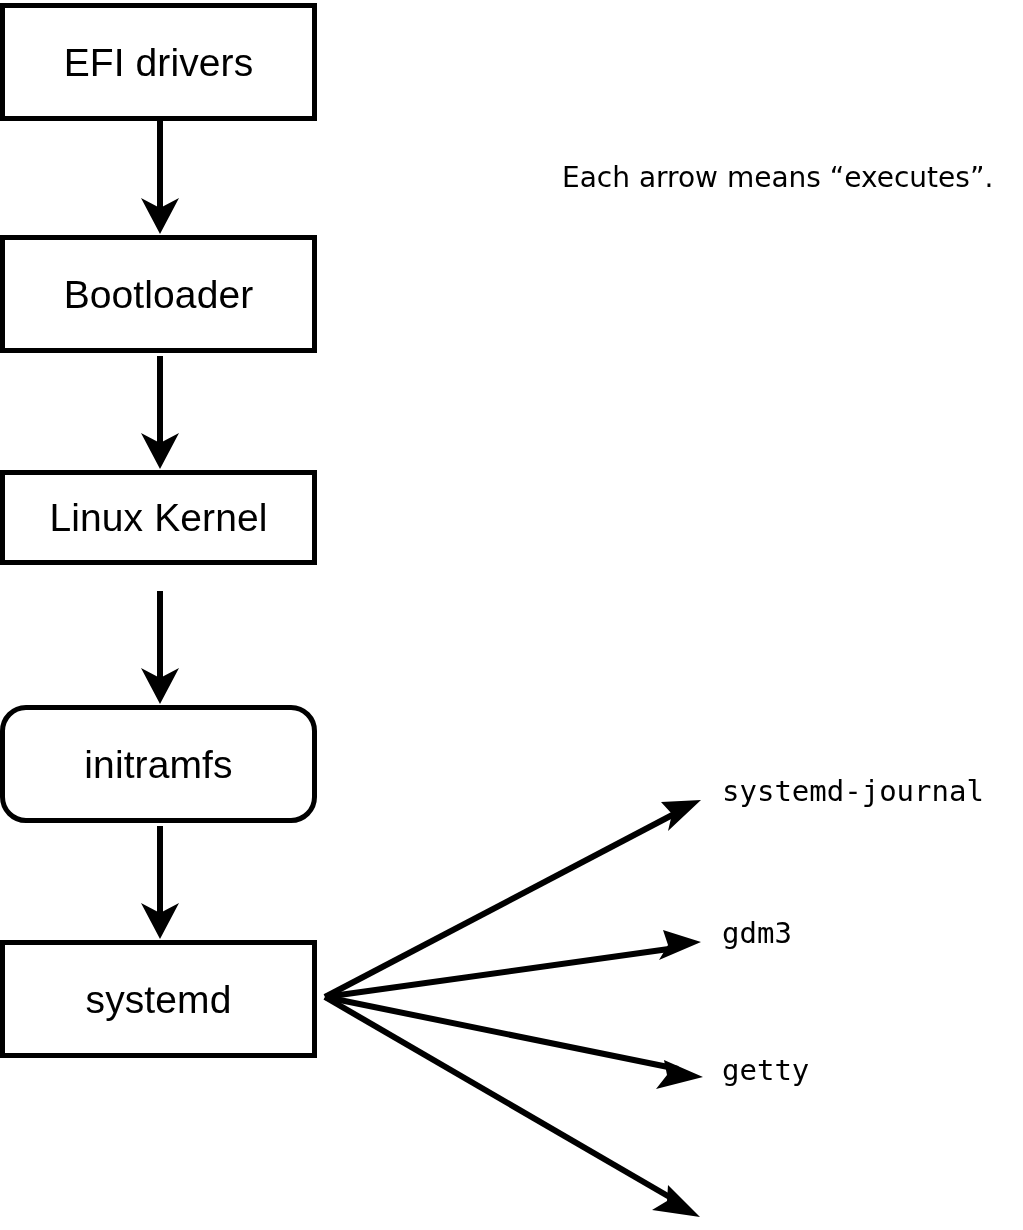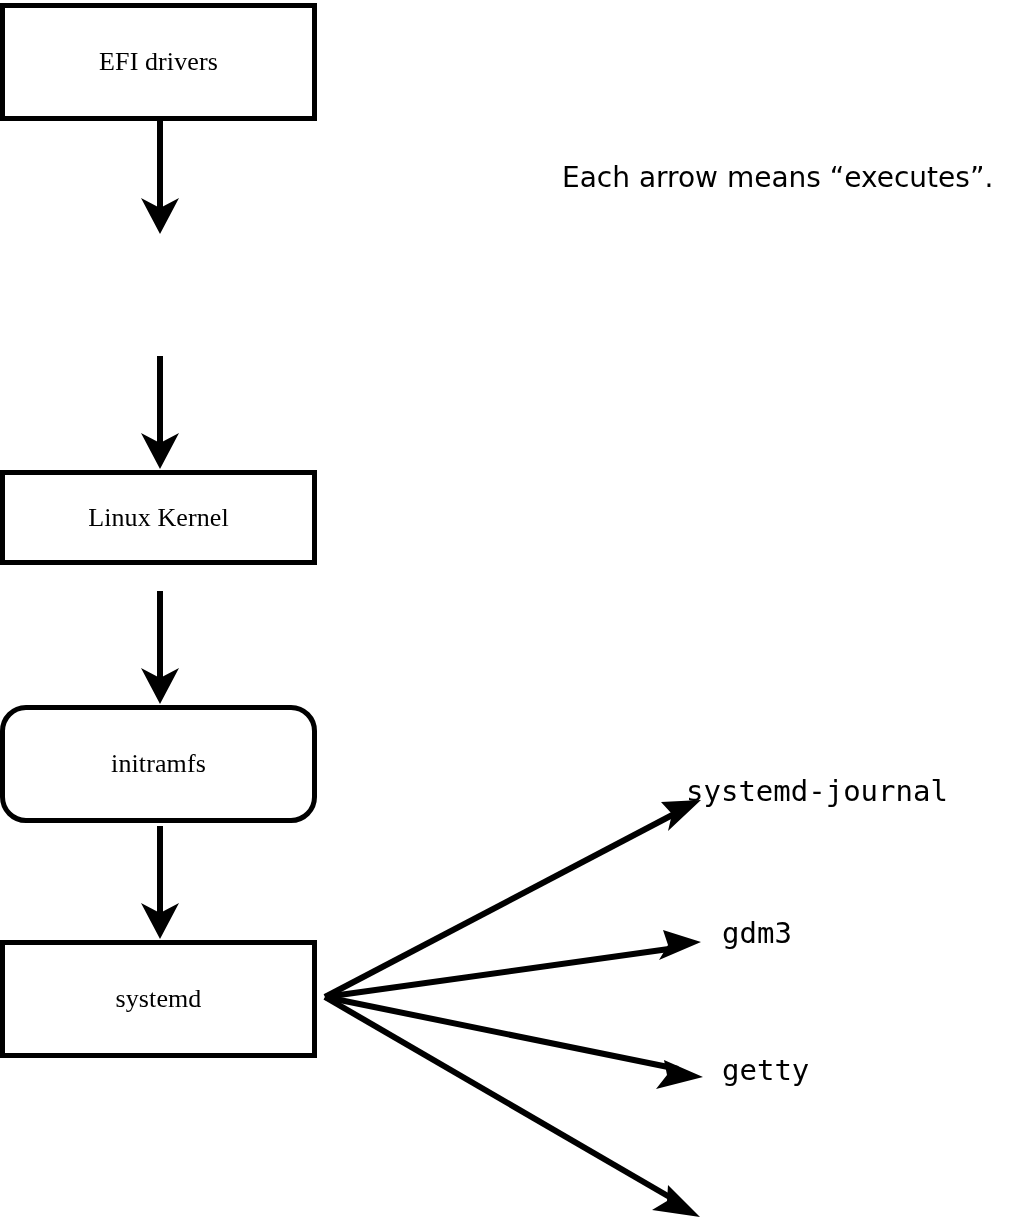--- a/index.html
+++ b/index.html
@@ -23,22 +23,22 @@
   .node-box {
     position: absolute;
     box-sizing: border-box;
     background: #ffffff;
     border: 5px solid #000000;
     display: flex;
     align-items: center;
     justify-content: center;
   }
   .node-label {
-    font-family: Liberation Serif, serif;
-    font-size: 26px;
+    font-family: Liberation Sans, sans-serif;
+    font-size: 39px;
     color: #000000;
     line-height: 1;
     letter-spacing: 0.1px;
     white-space: nowrap;
   }
   
   #arrow-layer {
     position: absolute;
     left: 0;
     top: 0;
@@ -69,20 +69,23 @@
 </style>
 </head>
 <body>
 
 <div id="canvas">
 
   <div class="node-box" style="left:0px; top:3px; width:317px; height:118px;">
     <span class="node-label">EFI drivers</span>
   </div>
 
+  <div class="node-box" style="left:0px; top:235px; width:317px; height:118px;">
+    <span class="node-label">Bootloader</span>
+  </div>
 
   <div class="node-box" style="left:0px; top:470px; width:317px; height:95px;">
     <span class="node-label">Linux Kernel</span>
   </div>
 
   <div class="node-box" style="left:0px; top:705px; width:317px; height:118px;border-radius:26px;">
     <span class="node-label">initramfs</span>
   </div>
 
   <div class="node-box" style="left:0px; top:940px; width:317px; height:118px;">
@@ -125,21 +128,21 @@
       <line x1="325" y1="997" x2="678" y2="1069" stroke="#000" stroke-width="6"></line>
       <path d="M 703 1077 L 664 1060 L 667 1075 L 656 1089 Z" fill="#000"></path>
     </g>
 
     <g>
       <line x1="325" y1="997" x2="673" y2="1199" stroke="#000" stroke-width="6"></line>
       <path d="M 700 1217 L 668 1185 L 667 1201 L 652 1210 Z" fill="#000"></path>
     </g>
   </svg>
 
-  <div class="leaf-label" style="left:686px; top:777px;">systemd-journal</div>
+  <div class="leaf-label" style="left:722px; top:777px;">systemd-journal</div>
 
   <div class="leaf-label" style="left:722px; top:919px;">gdm3</div>
 
   <div class="leaf-label" style="left:722px; top:1056px;text-align:center;">getty</div>
 
   <div class="leaf-label" style="left:712px; top:1258px;">sshd</div>
 
   <div id="legend-note">Each arrow means “executes”.</div>
 
 </div>

